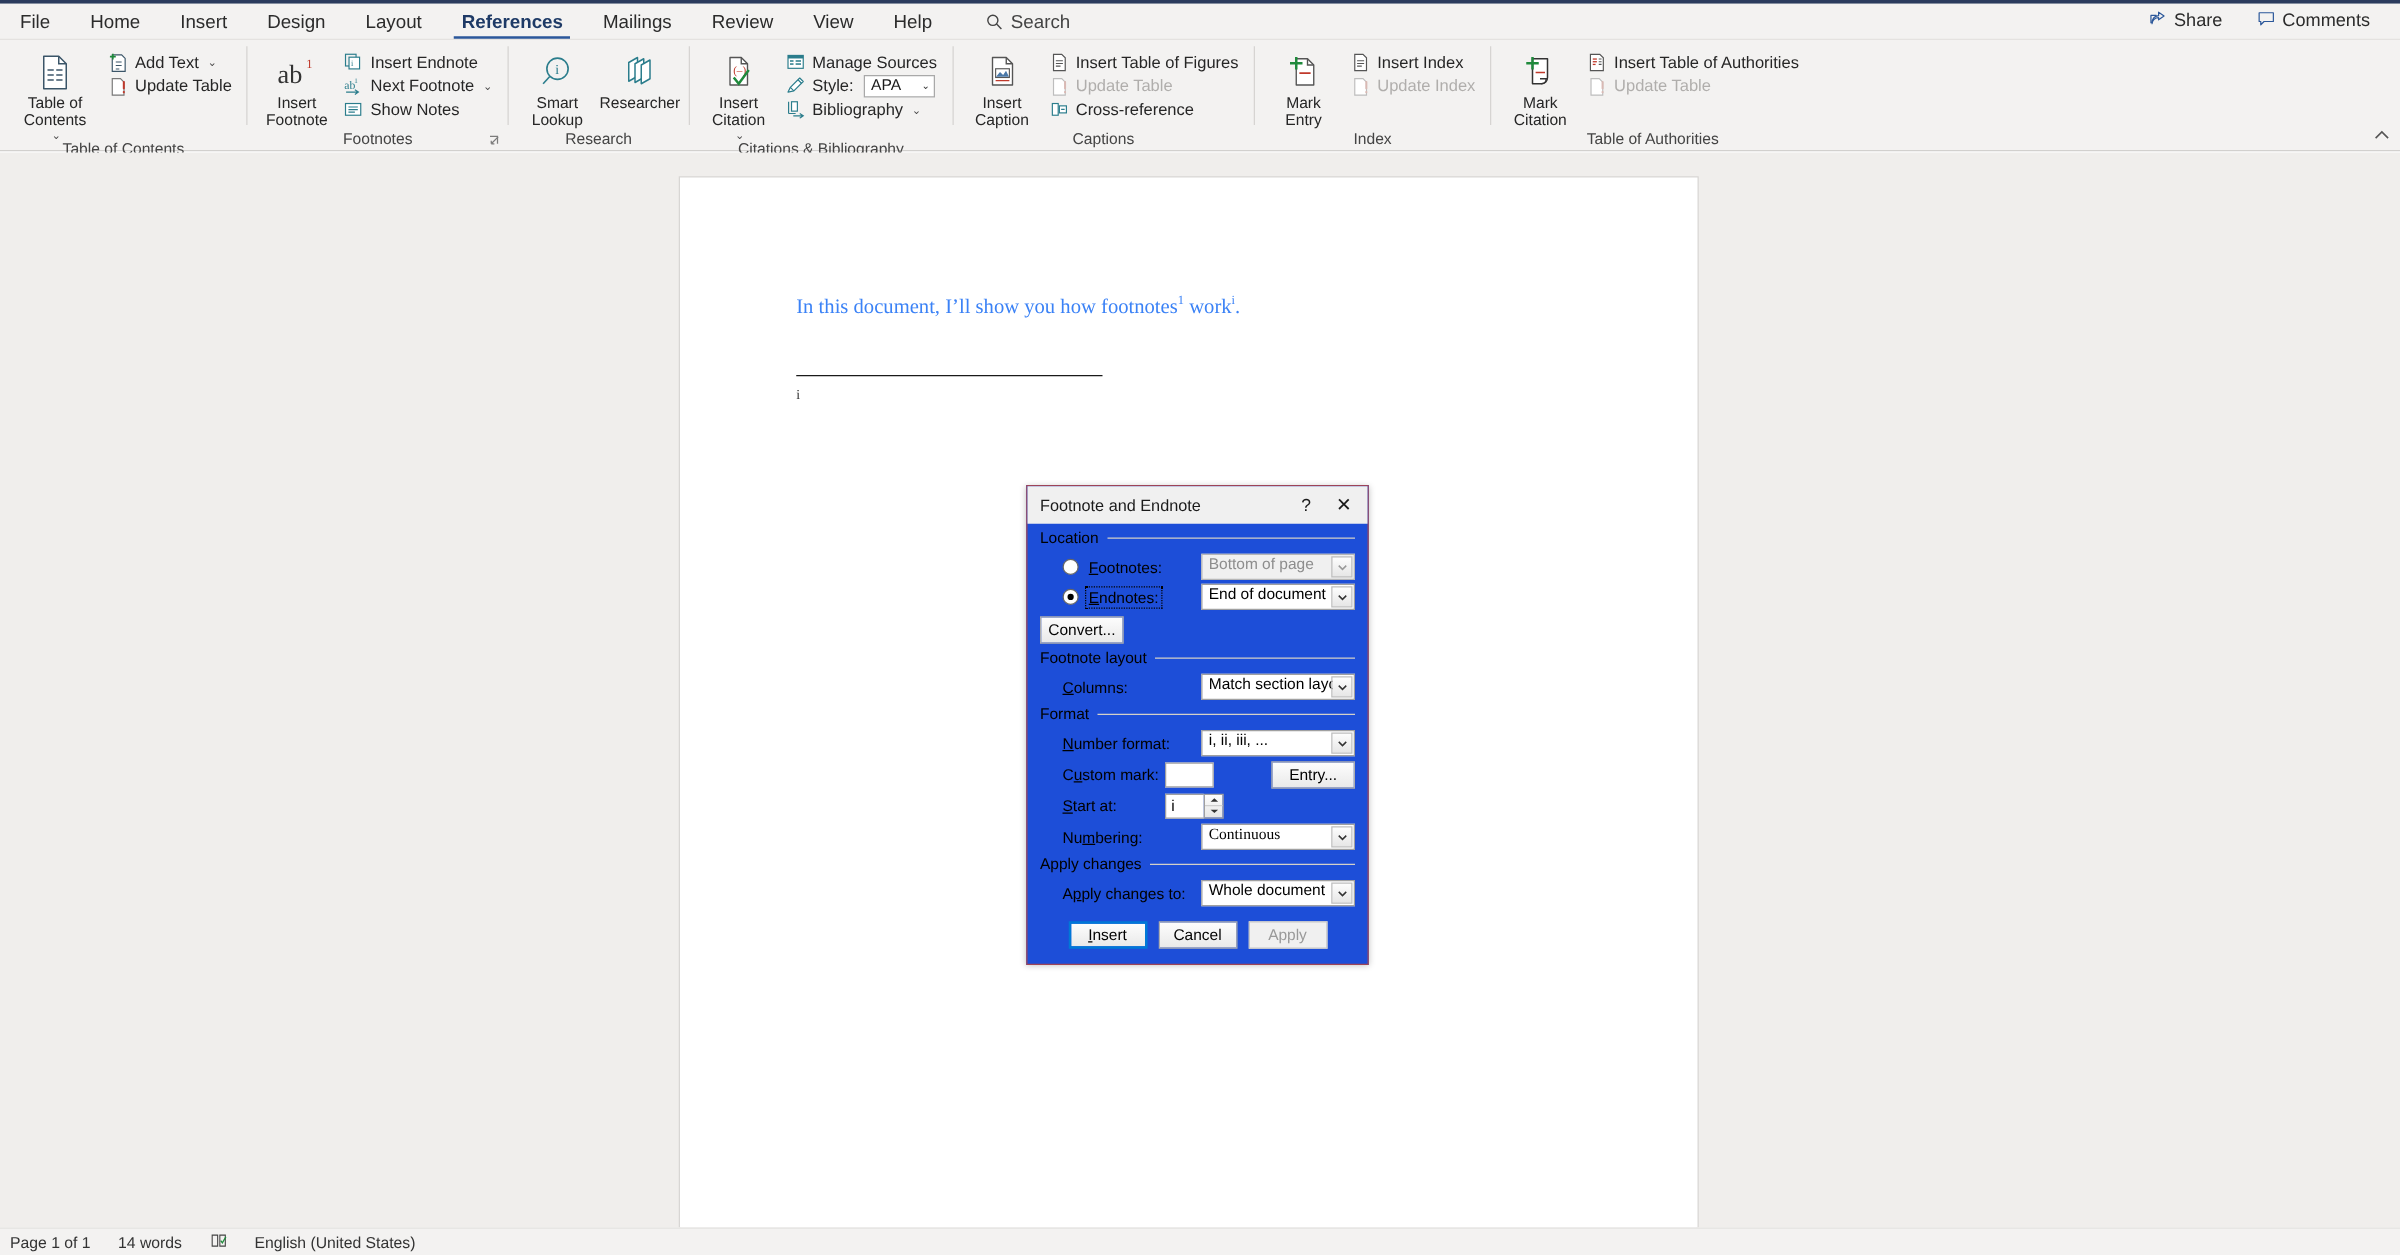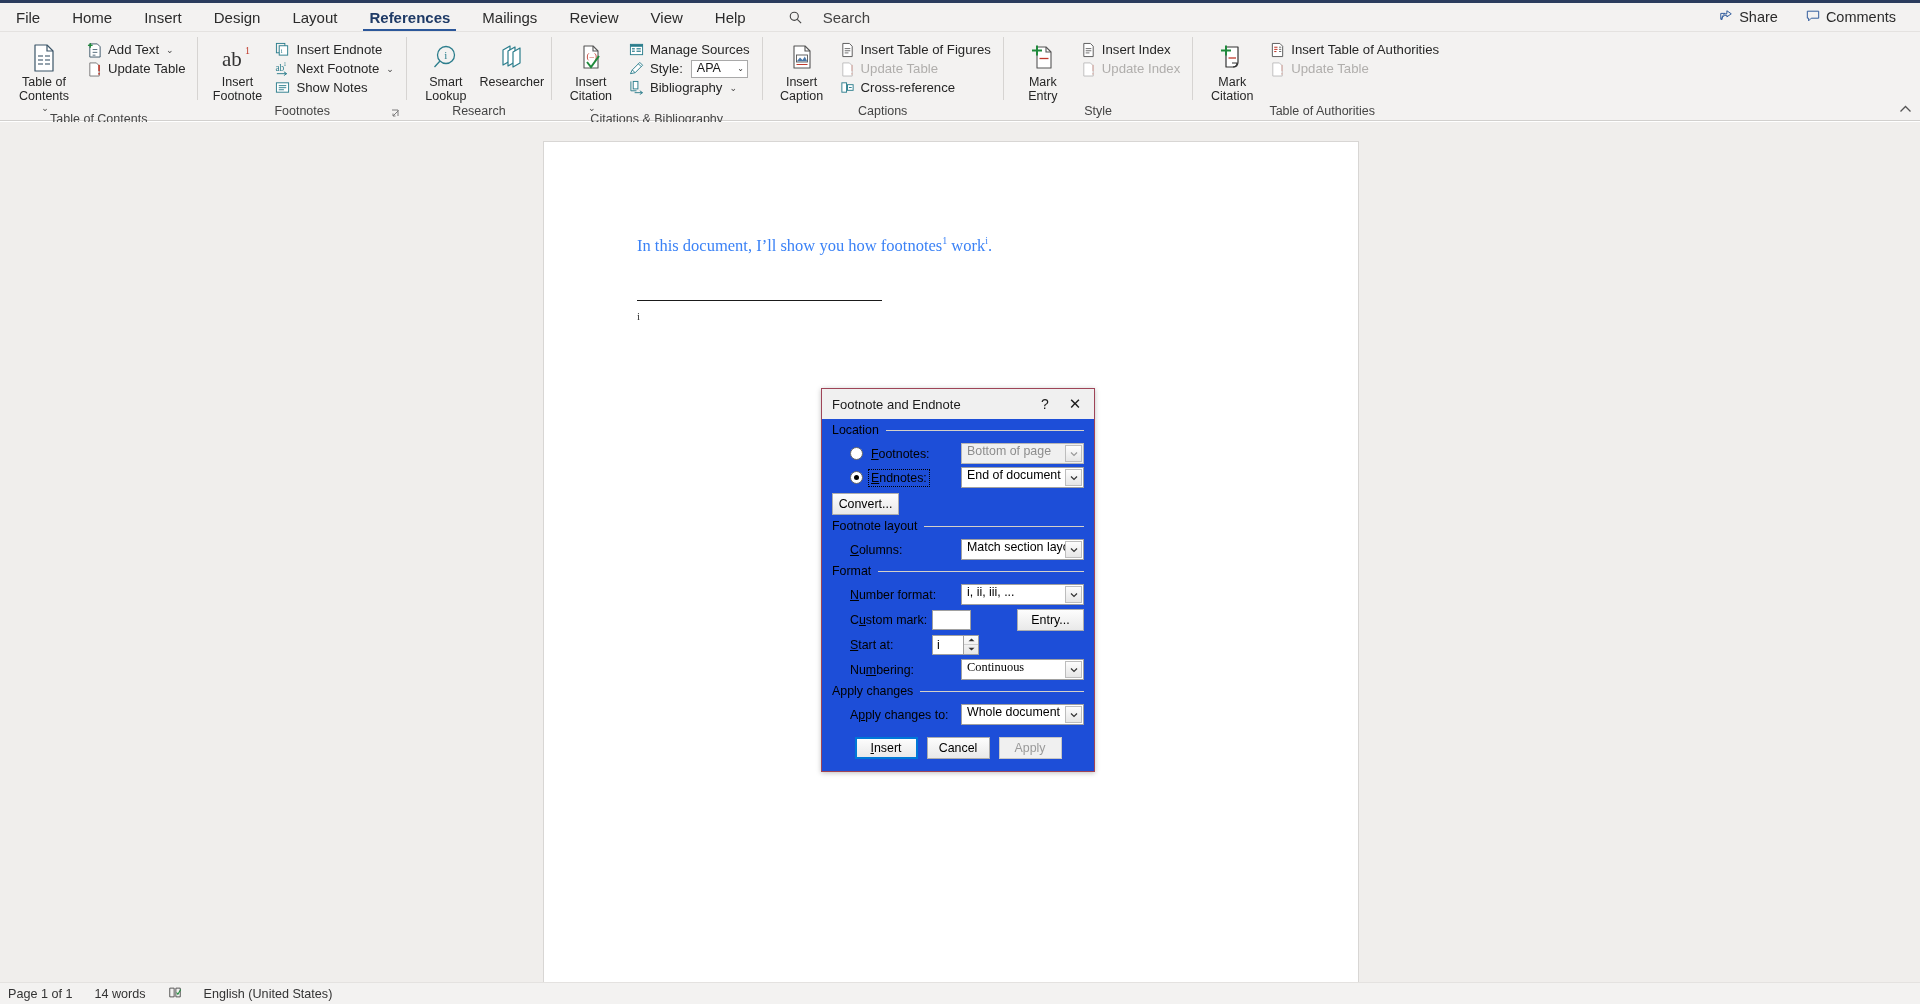--- a/index.html
+++ b/index.html
@@ -40,21 +40,21 @@
   .tab.active::after {
     content: "";
     position: absolute;
     left: 10px; right: 10px; bottom: 0;
     height: 2.5px;
     background: #2b579a;
   }
   .search-area {
     display: flex;
     align-items: center;
-    gap: 20px;
+    gap: 6px;
     padding: 0 14px 0 26px;
     color: #444;
     font-size: 15px;
   }
   .mag-icon { width: 15px; height: 15px; display: inline-block; }
   .tabbar-right {
     margin-left: auto;
     display: flex;
     align-items: center;
     gap: 4px;
@@ -756,21 +756,21 @@
                 <g fill="#d9b9b4">
                   <rect x="12" y="4" width="1.7" height="7" rx=".6"></rect>
                   <rect x="12" y="12.6" width="1.7" height="1.9" rx=".6"></rect>
                 </g>
               </svg>
           </span>
           <span>Update Index</span>
         </div>
       </div>
     </div>
-    <div class="rgroup-label">Style</div>
+    <div class="rgroup-label">Index</div>
   </div>
   <div class="rgroup-sep"></div>
 
   <div class="rgroup">
     <div class="rgroup-body">
       <div class="bigbtn">
         <span class="bi">
           <svg width="30" height="30" viewBox="0 0 30 30">
               <path d="M9 4 h12 v15 c0 3 -2 5 -5 5 H9 Z" fill="#fff" stroke="#333" stroke-width="1.2" stroke-linejoin="round"></path>
               <path d="M16 24 c2.5 0 4 -2 4 -4 h-5" fill="none" stroke="#333" stroke-width="1.2"></path>

